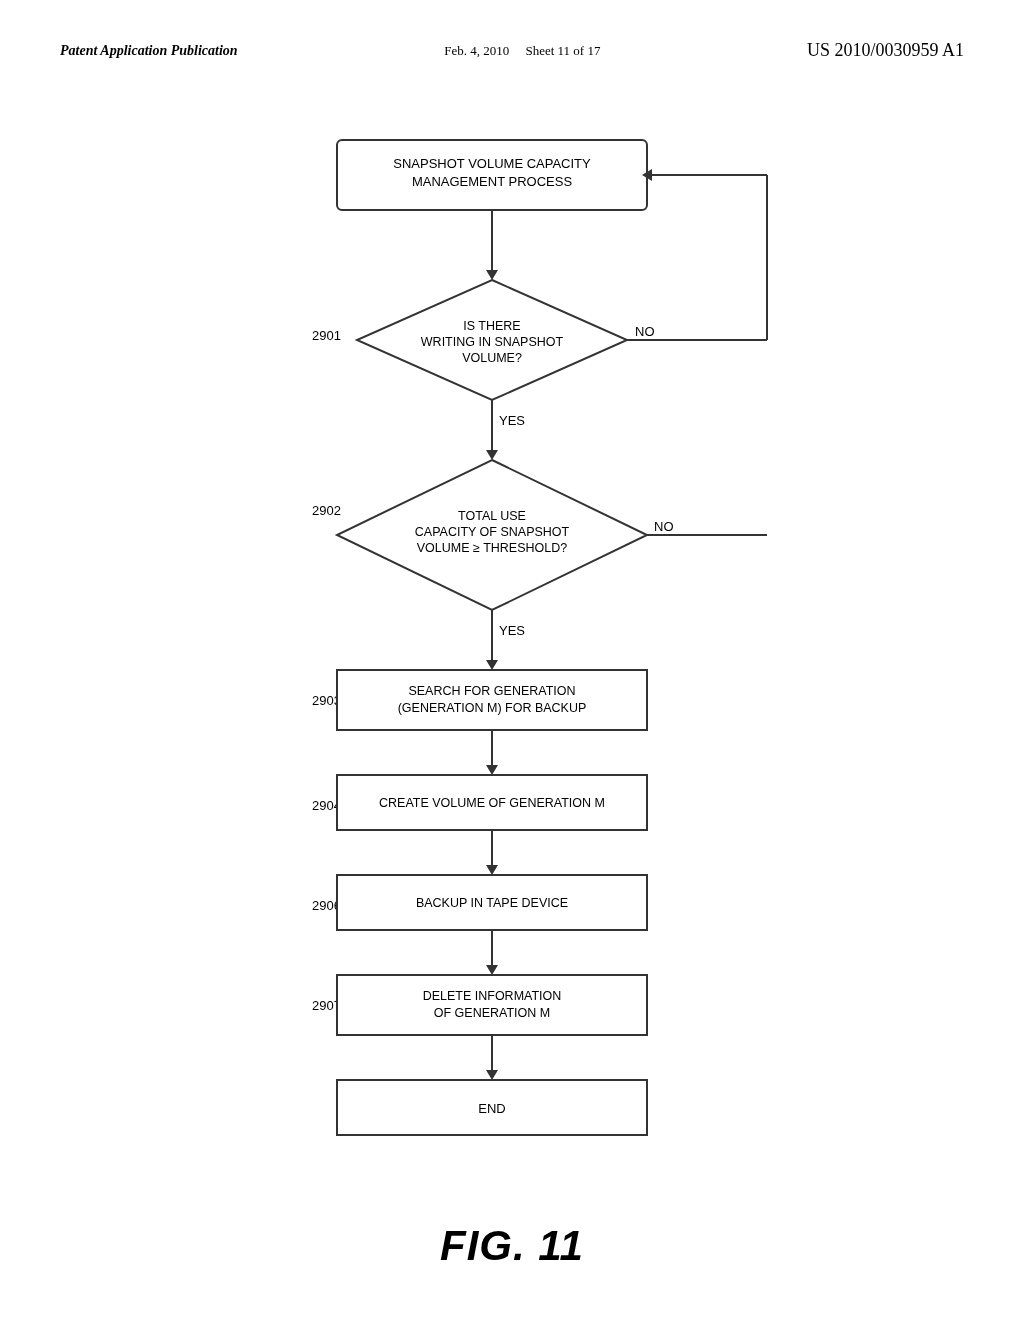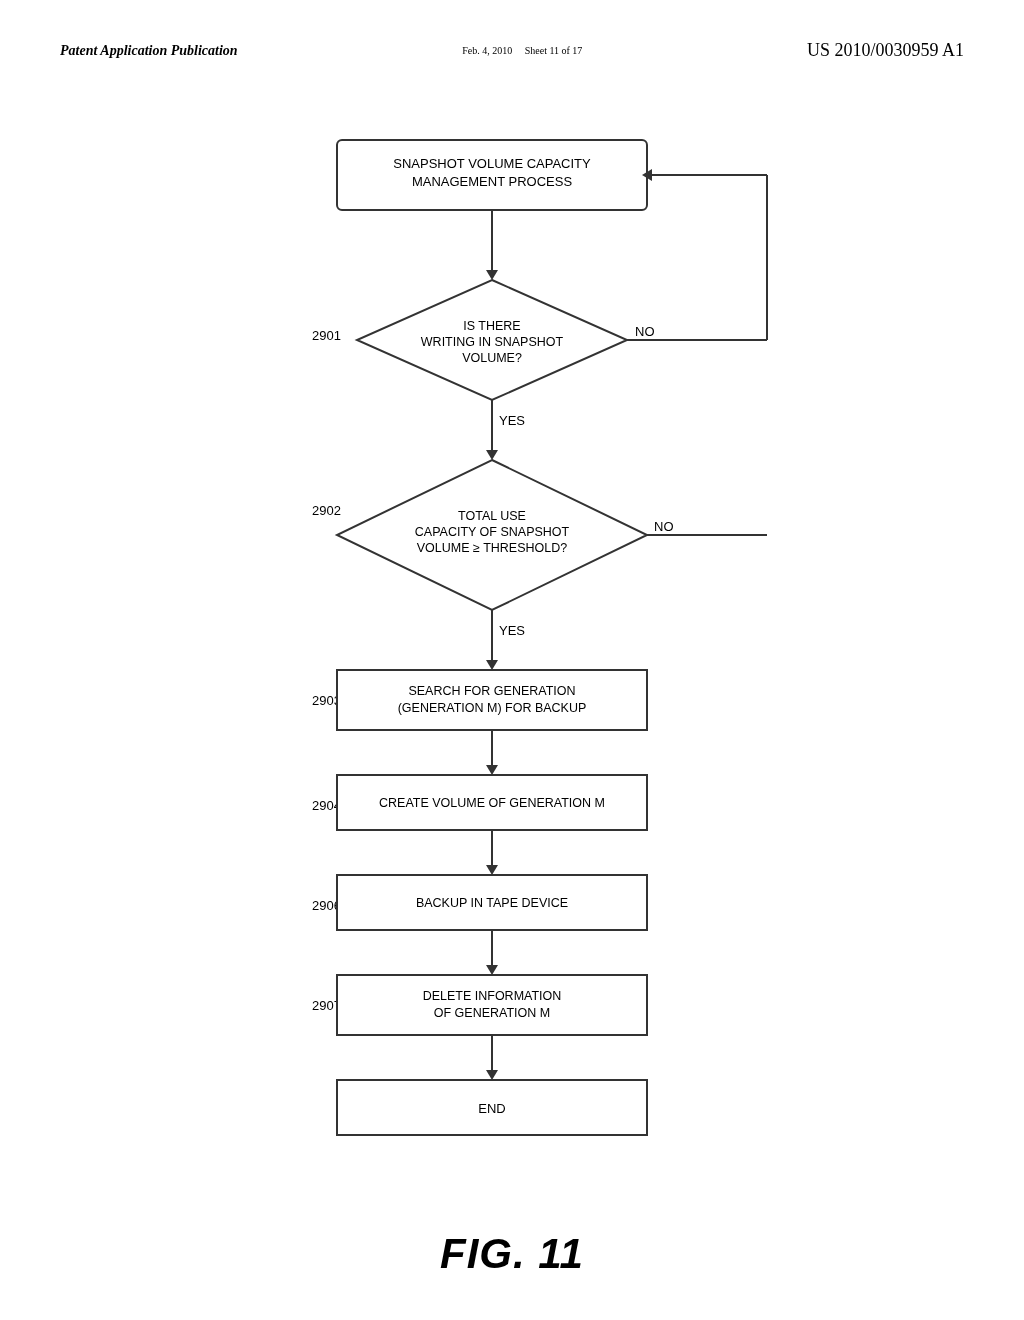--- a/index.html
+++ b/index.html
@@ -28,41 +28,41 @@
       margin-bottom: 59px;
       font-size: 14px;
     }
 
     .header-left {
       font-weight: bold;
       font-style: italic;
     }
 
     .header-center {
-      font-size: 10px;
+      font-size: 13px;
     }
 
     .header-right {
       font-size: 18px;
     }
 
     
     .flowchart-svg {
       display: block;
       margin: 0 auto;
     }
 
     
     .fig-label {
       text-align: center;
       font-size: 42px;
       font-style: italic;
       font-family: Arial, sans-serif;
       font-weight: bold;
-      margin-top: 30px;
+      margin-top: 22px;
       letter-spacing: 1px;
     }
   </style>
 </head>
 <body>
 
 <div class="page">
 
   <div class="header">
     <span class="header-left">Patent Application Publication</span>

